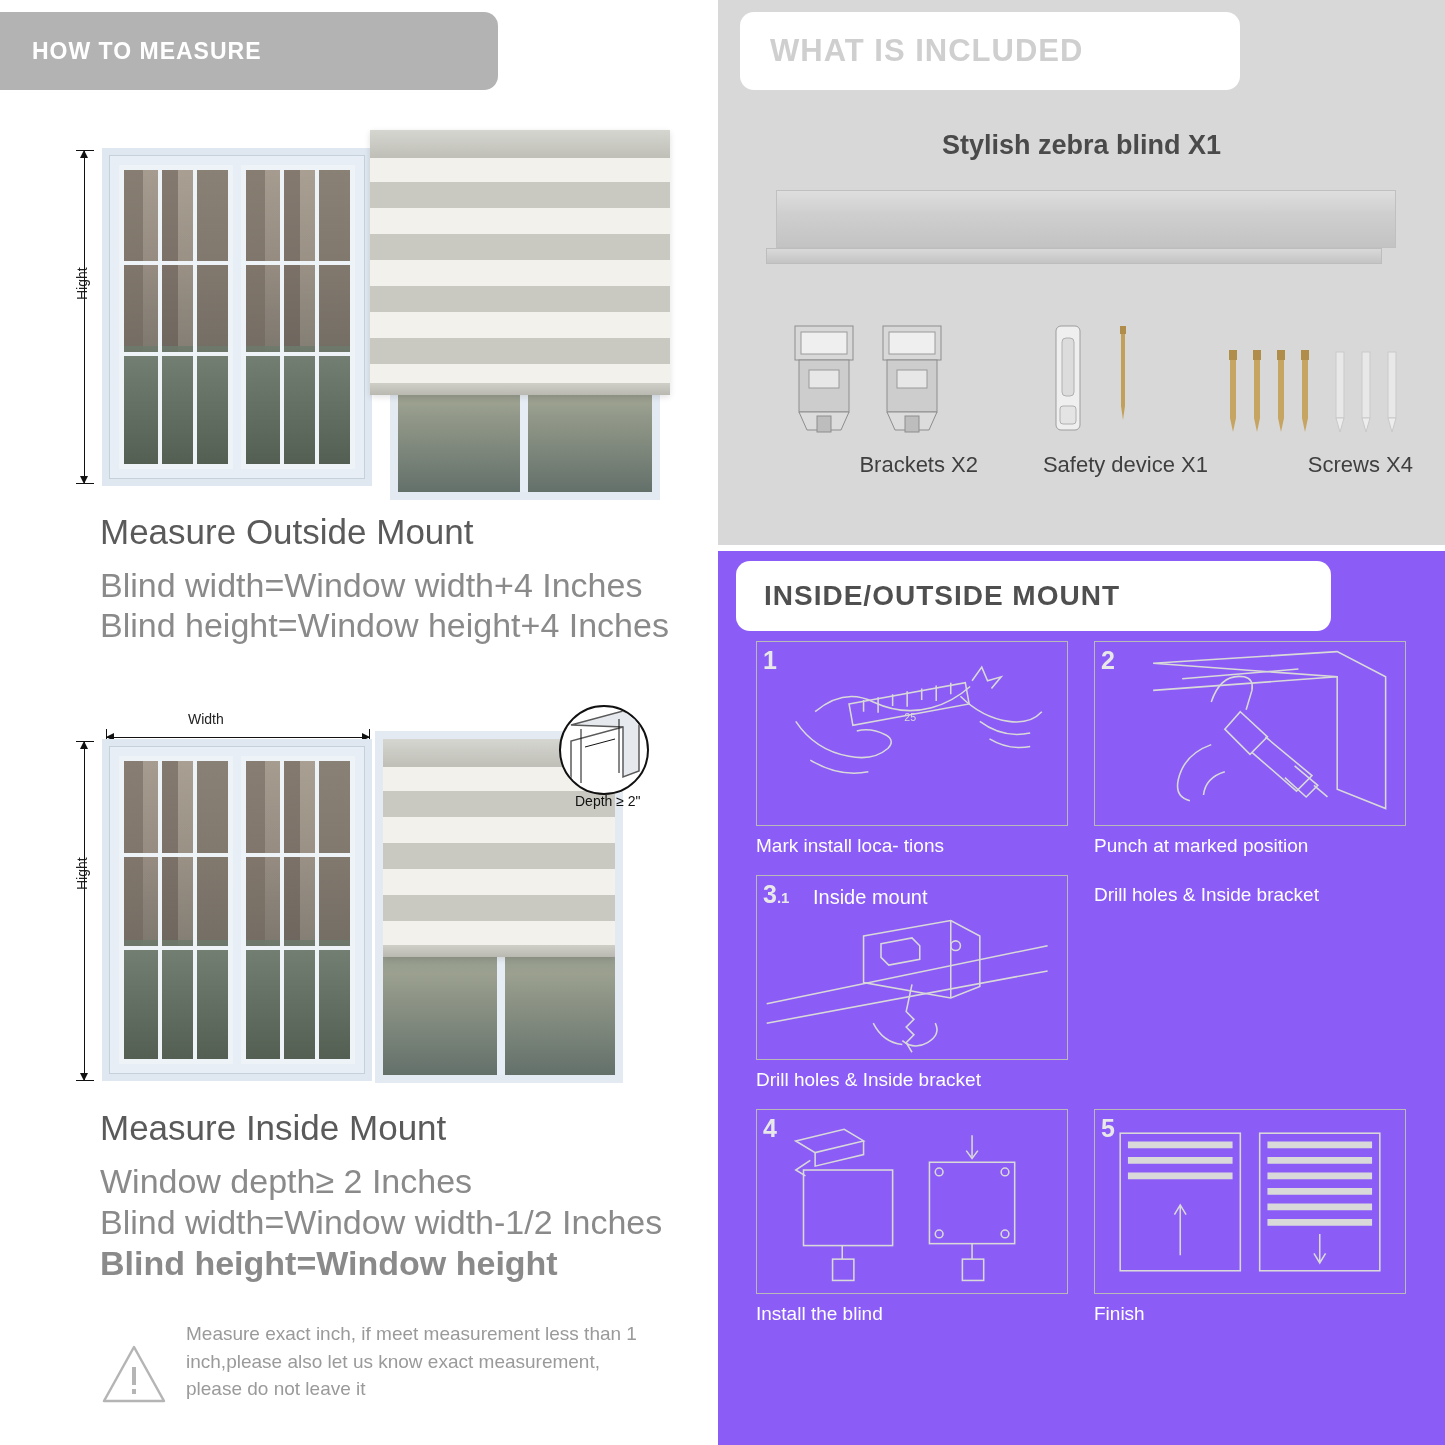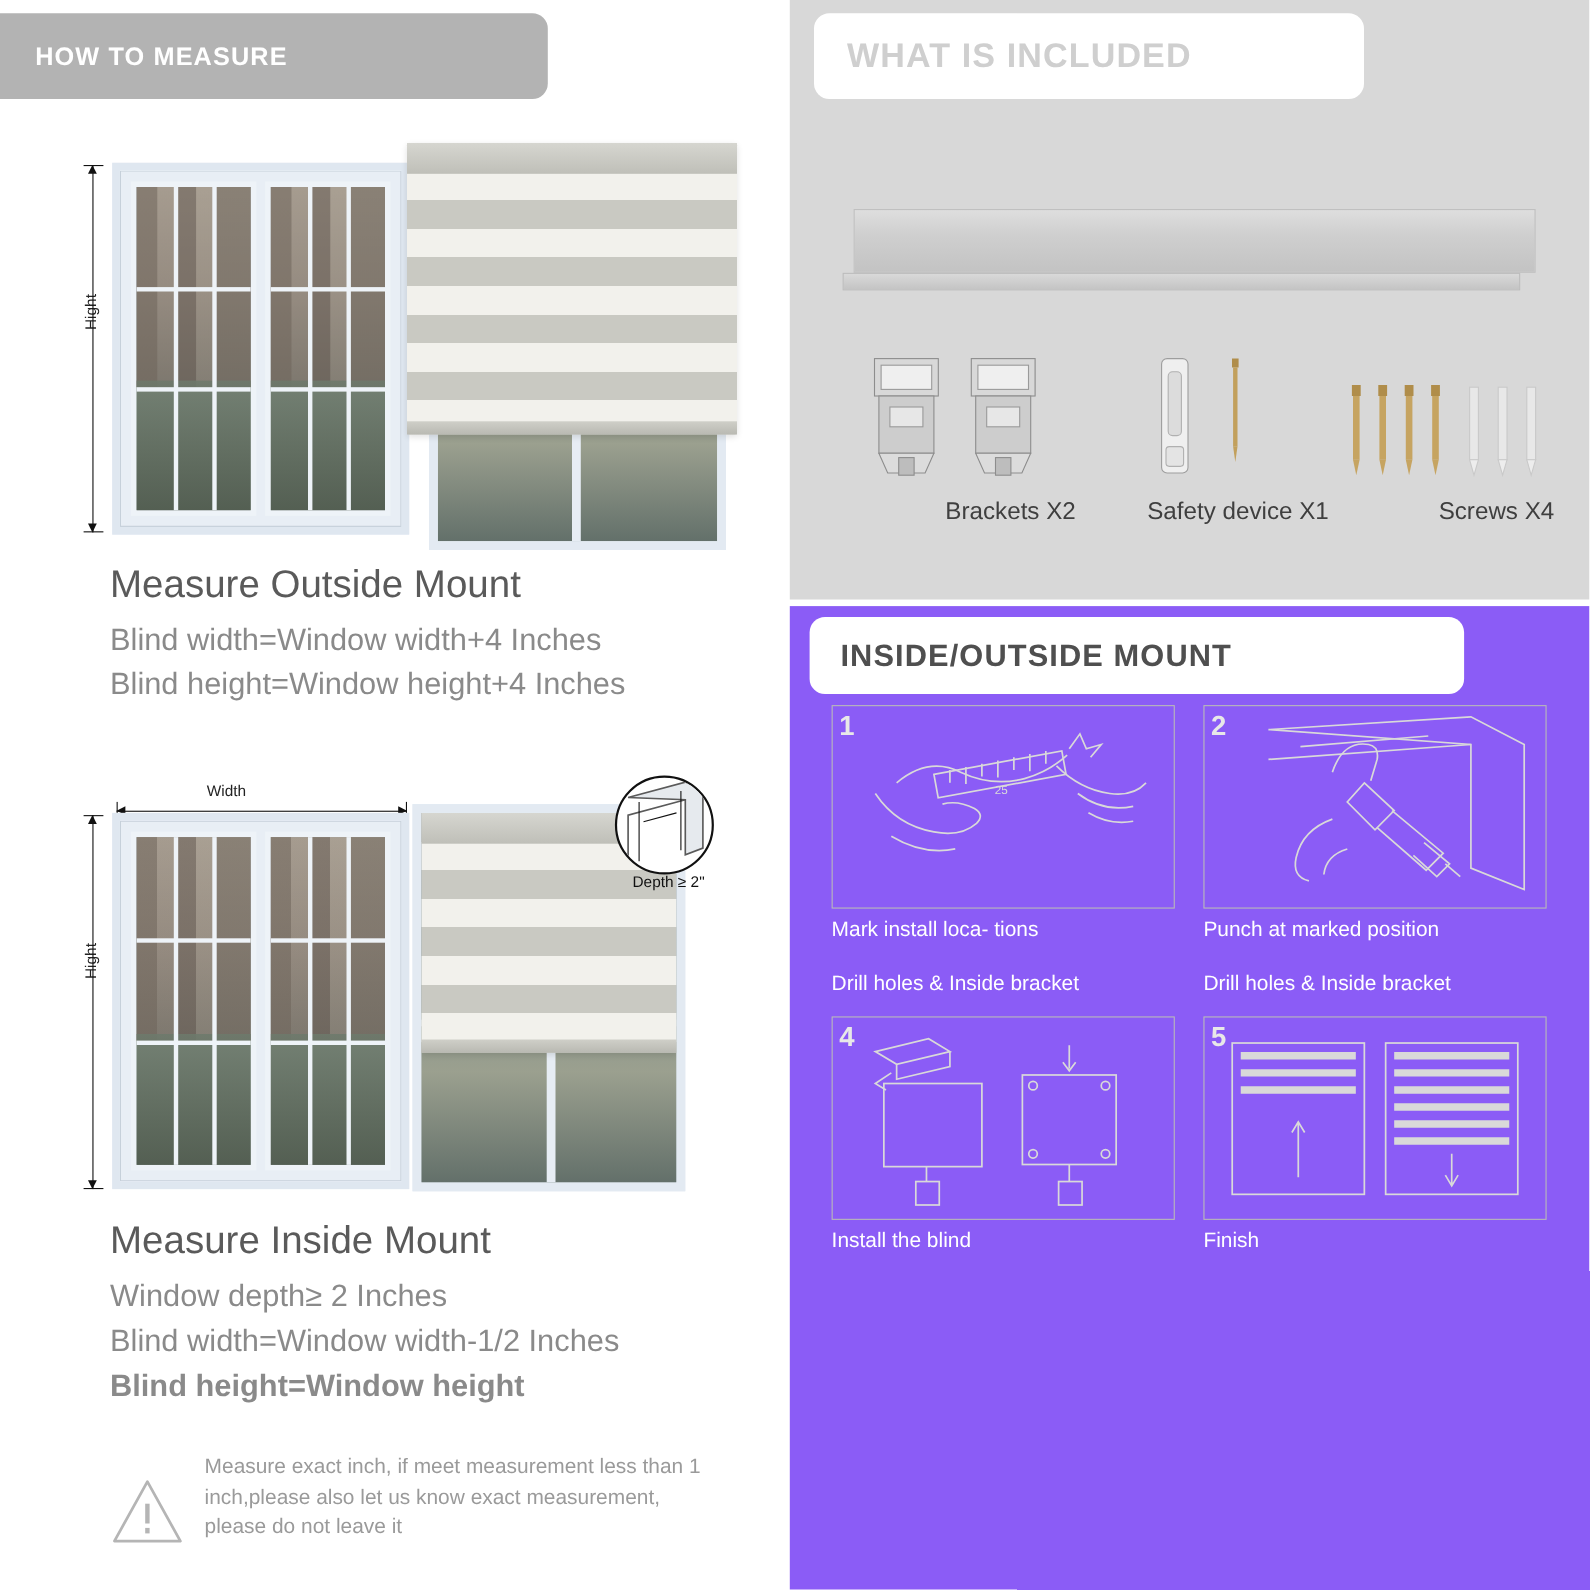--- a/index.html
+++ b/index.html
@@ -196,21 +196,21 @@
 
   
   .sec-title {
     position: absolute;
     font-size: 35px;
     color: #5a5a5a;
     font-family: "Liberation Sans", sans-serif;
   }
   .sec-line {
     position: absolute;
-    font-size: 28px;
+    font-size: 34px;
     color: #8a8a8a;
     font-family: "Liberation Sans", sans-serif;
     white-space: nowrap;
   }
 
   
   .depth-circle {
     position: absolute;
     width: 86px; height: 86px;
     border: 2px solid #111;
@@ -472,20 +472,21 @@
       </div>
       <div class="note-text">Measure exact inch, if meet measurement less than 1 inch,please also let us know exact measurement, please do not leave it</div>
     </div>
   </div>
 
   <div class="right-col">
 
     <div class="included-panel">
       <div class="hdr-pill hdr-what">WHAT IS INCLUDED</div>
 
+      <div class="included-title">Stylish zebra blind X1</div>
 
       <div class="blind-product">
         <div class="bp-top"></div>
         <div class="bp-bottom"></div>
       </div>
 
       <div class="parts-row">
 
         <div class="part" style="left:0px; top:0px; width:220px;">
           <div style="display:flex; justify-content:center; gap:14px;">
@@ -606,20 +607,37 @@
                 <path d="M226 146 l14 12"></path>
                 <path d="M120 104 q-28 10 -34 36 q-4 18 12 22"></path>
                 <path d="M134 132 q-20 6 -22 24"></path>
               </g>
             </svg>
           </div>
           <div class="step-cap">Punch at  marked position</div>
         </div>
 
         <div class="step">
+          <div class="step-box">
+            <div class="step-num"><span>3</span><span class="sub">.1</span></div>
+            <div class="step-sub">Inside mount</div>
+            <svg width="100%" height="100%" viewBox="0 0 320 185">
+              <g fill="none" stroke="#d9d9d9" stroke-width="1.6">
+                <path d="M10 130 L300 70"></path>
+                <path d="M10 150 L300 96"></path>
+                <path d="M110 60 L200 44 L230 60 L230 112 L200 124 L110 108 Z"></path>
+                <path d="M200 44 L200 124"></path>
+                <path d="M128 68 L160 62 L168 70 L168 84 L136 90 L128 82 Z"></path>
+                <circle cx="205" cy="70" r="5"></circle>
+                <path d="M160 110 l-6 28 l8 8 l-8 8 l8 8 l-8 8 l6 10"></path>
+                <path d="M150 168 q12 10 26 2 q14 -8 8 -20"></path>
+                <path d="M120 150 q10 20 30 22"></path>
+              </g>
+            </svg>
+          </div>
           <div class="step-cap">Drill holes &amp;  Inside bracket</div>
         </div>
 
         <div class="step">
           <div class="step-cap">Drill holes &amp;  Inside bracket</div>
         </div>
 
         <div class="step">
           <div class="step-box">
             <div class="step-num">4</div>

